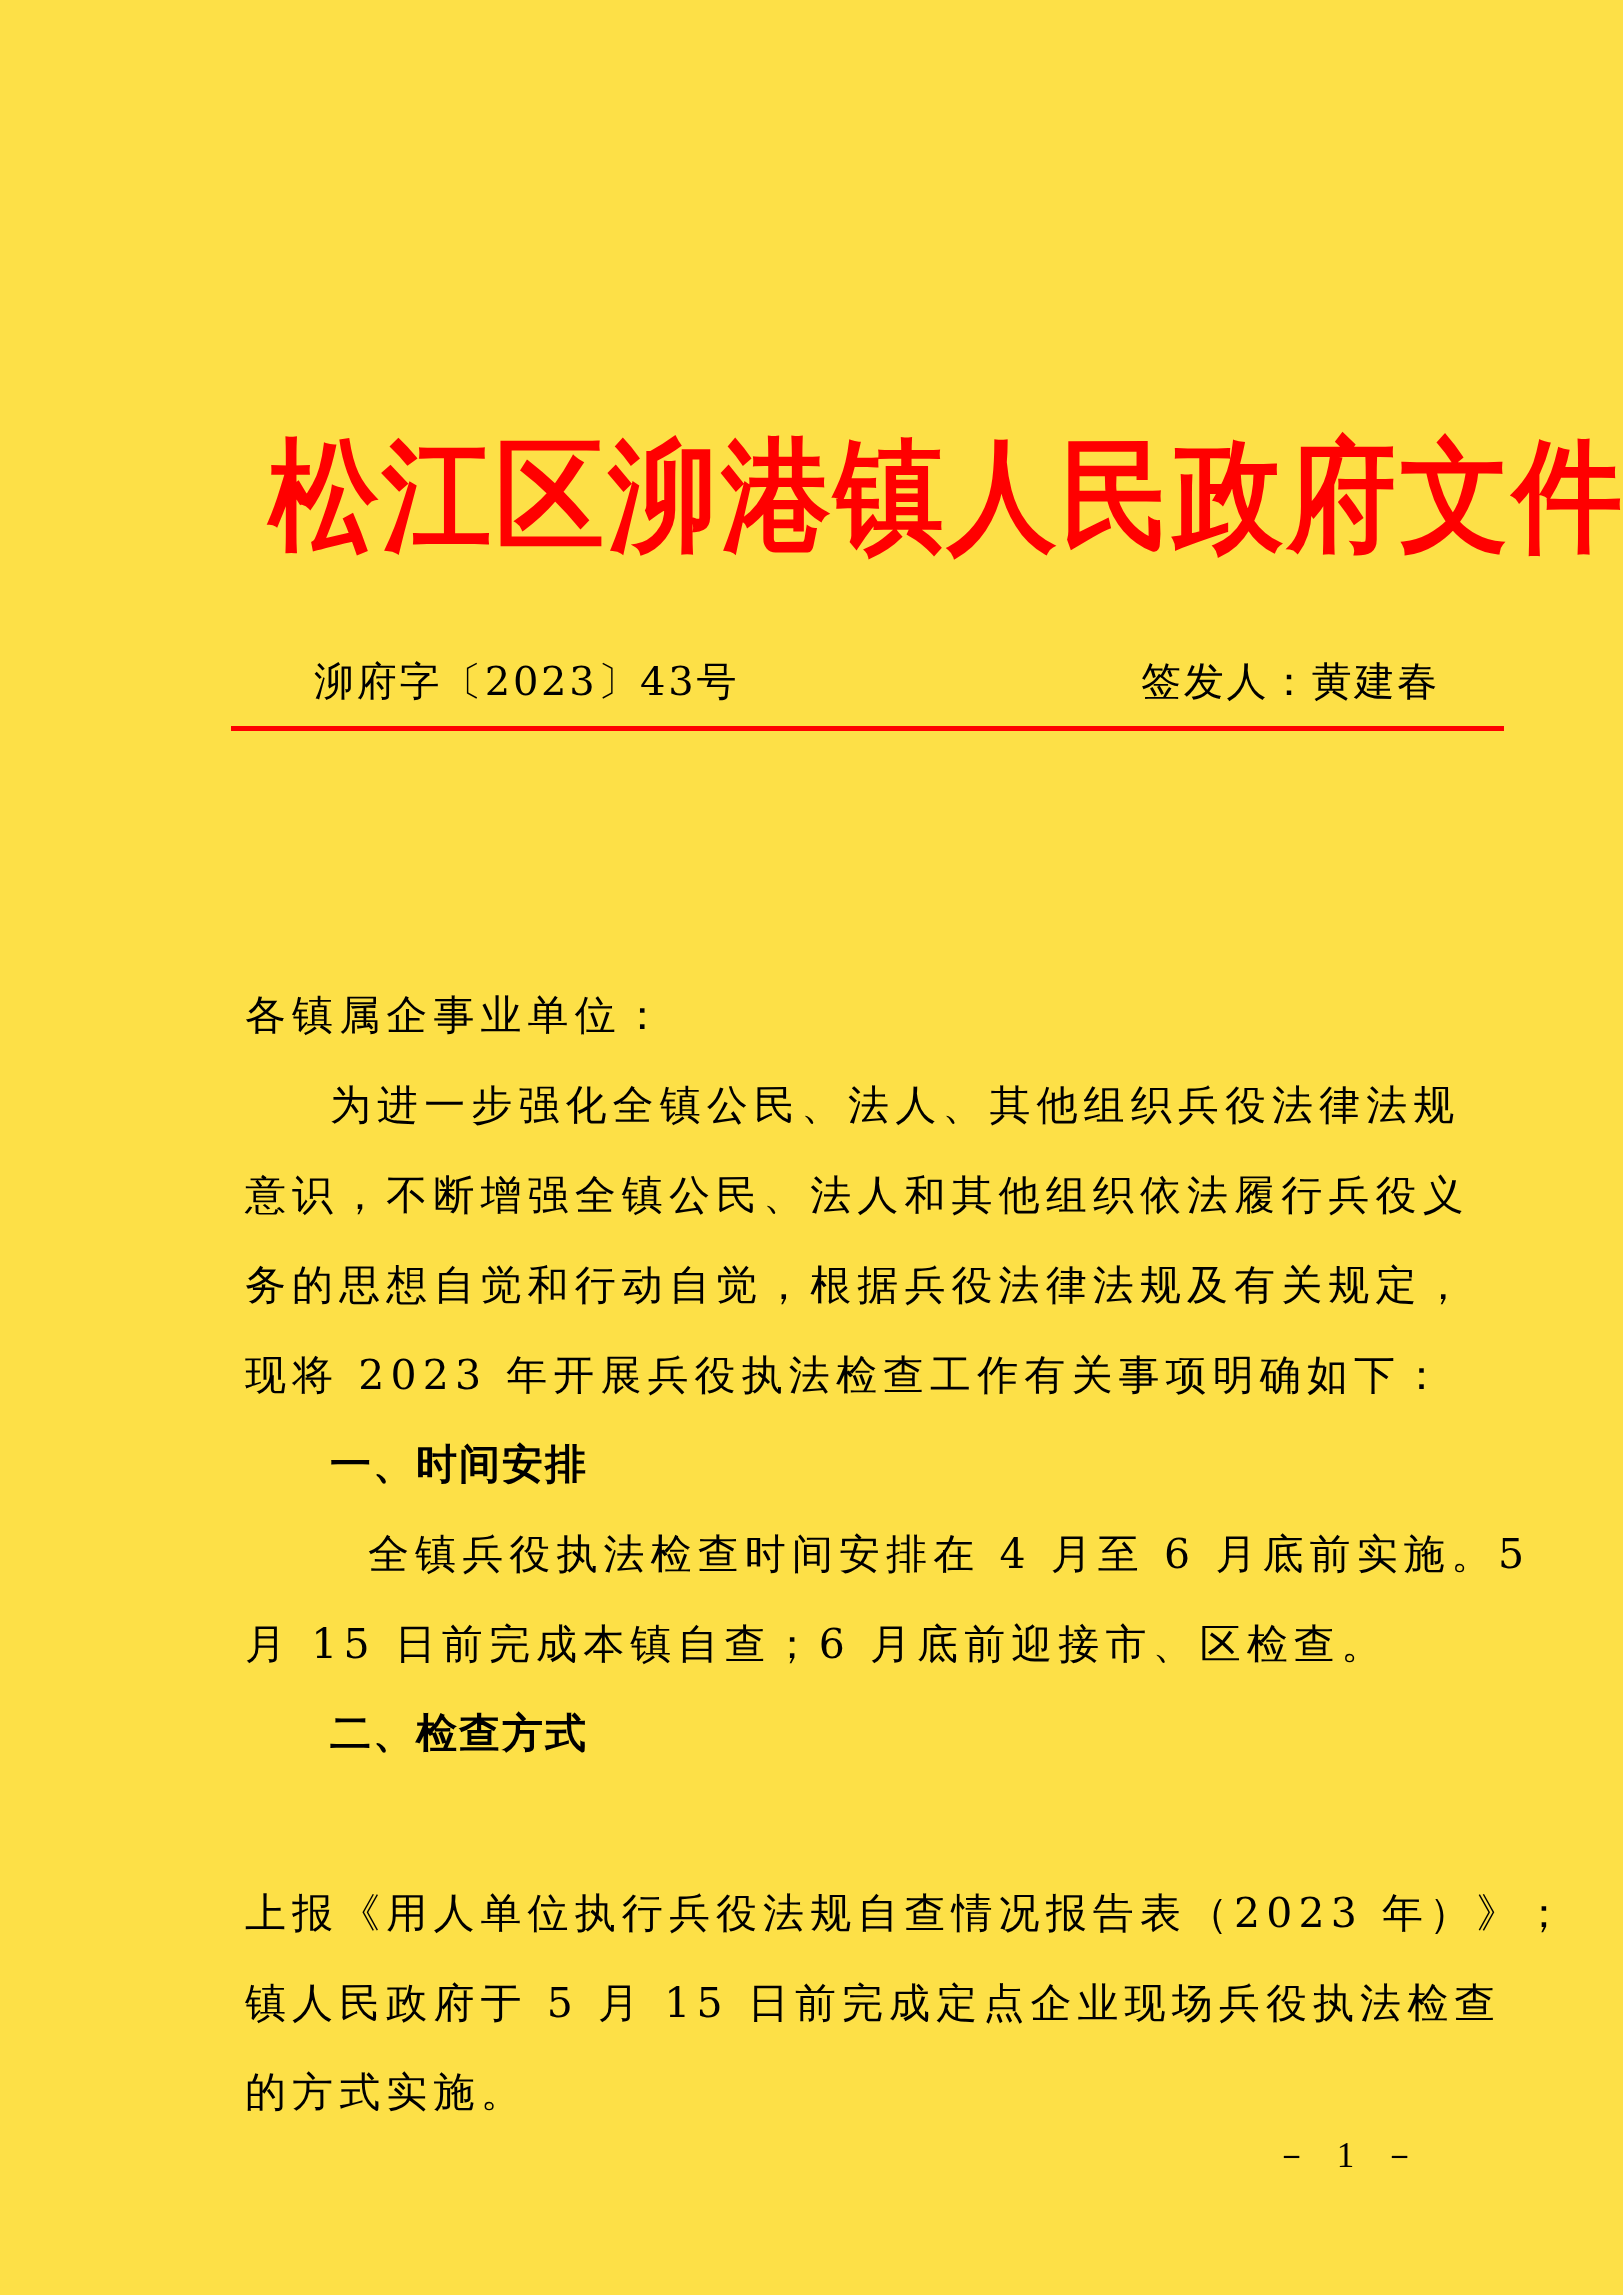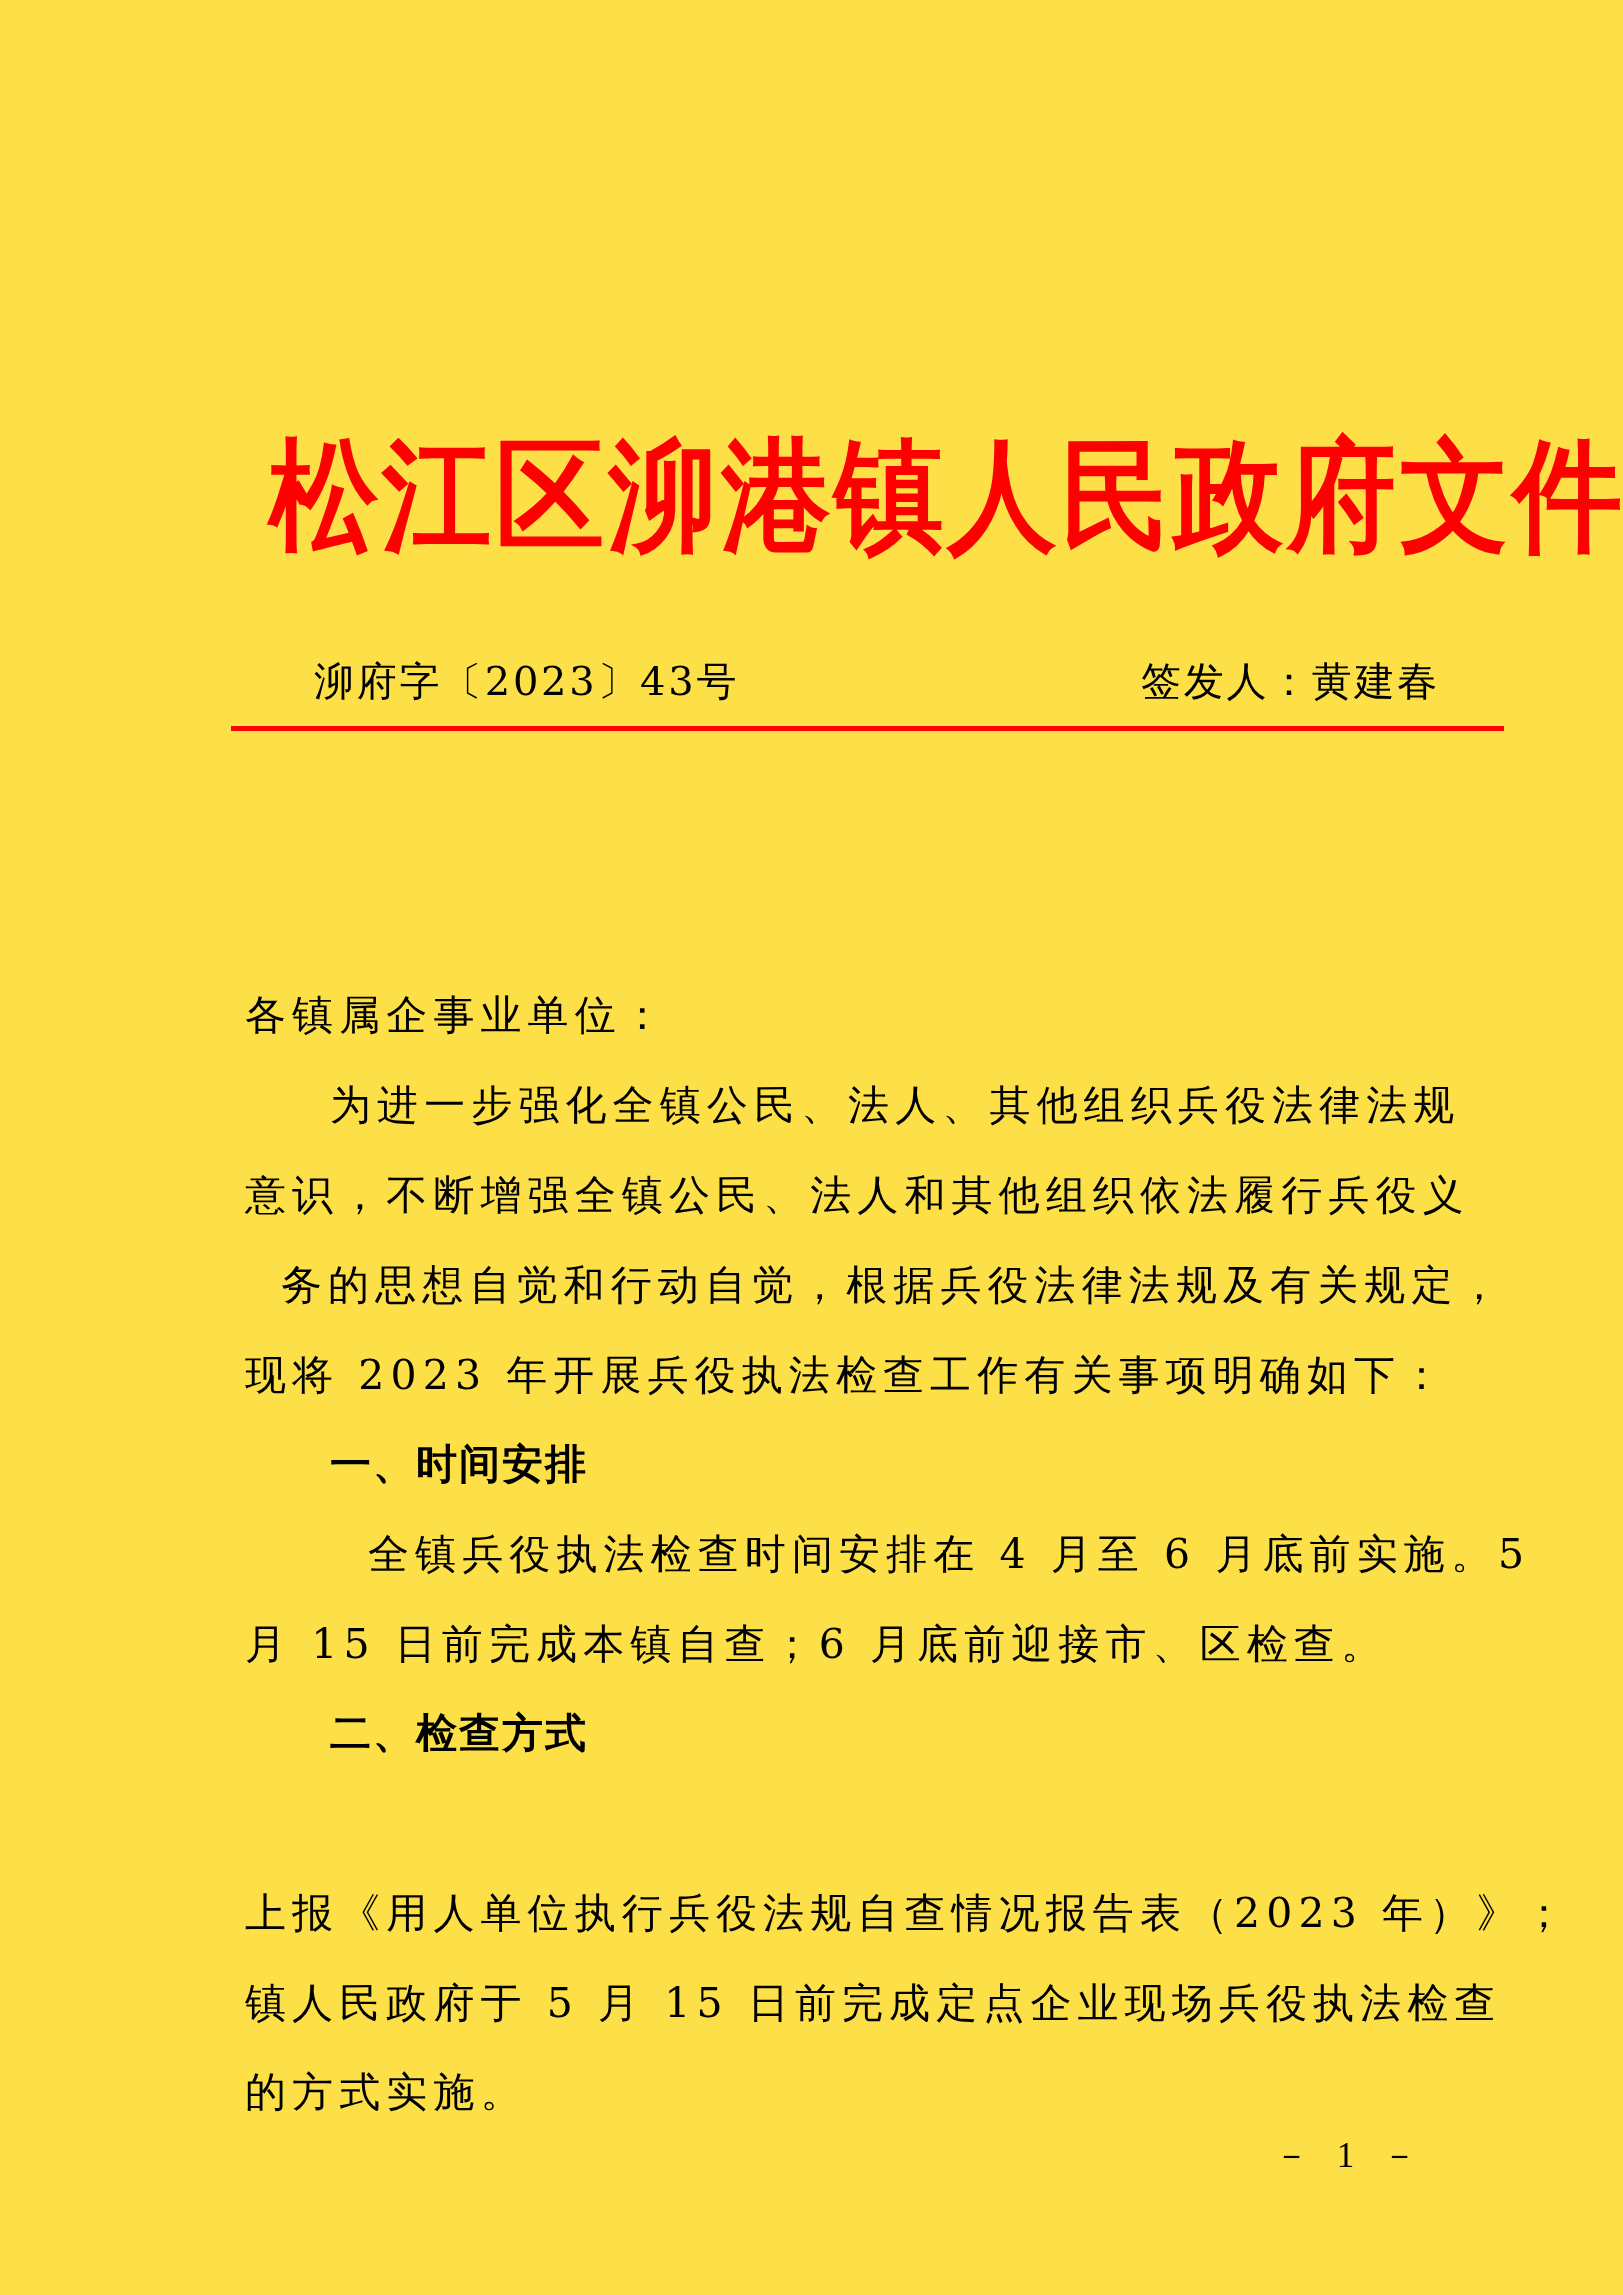--- a/index.html
+++ b/index.html
@@ -48,21 +48,21 @@
     <span class="lbl">签发人：</span><span class="name">黄建春</span>
   </div>
 
   <div class="red-rule"></div>
 
 
   <div class="line" style="top:981px;text-align:right;">各镇属企事业单位：</div>
 
   <div class="line indent" style="top:1071px;">为进一步强化全镇公民、法人、其他组织兵役法律法规</div>
   <div class="line" style="top:1161px;">意识，不断增强全镇公民、法人和其他组织依法履行兵役义</div>
-  <div class="line" style="top:1251px;margin-left:36px;">务的思想自觉和行动自觉，根据兵役法律法规及有关规定，</div>
+  <div class="line" style="top:1251px;">务的思想自觉和行动自觉，根据兵役法律法规及有关规定，</div>
   <div class="line" style="top:1341px;">现将 2023 年开展兵役执法检查工作有关事项明确如下：</div>
 
   <div class="line indent heading" style="top:1430px;">一、时间安排</div>
   <div class="line indent" style="top:1520px;margin-left:38px;">全镇兵役执法检查时间安排在 4 月至 6 月底前实施。5</div>
   <div class="line" style="top:1610px;">月 15 日前完成本镇自查；6 月底前迎接市、区检查。</div>
 
   <div class="line indent heading" style="top:1699px;">二、检查方式</div>
   <div class="line" style="top:1879px;">上报《用人单位执行兵役法规自查情况报告表（2023 年）》；</div>
   <div class="line" style="top:1969px;">镇人民政府于 5 月 15 日前完成定点企业现场兵役执法检查</div>
   <div class="line" style="top:2058px;">的方式实施。</div>

